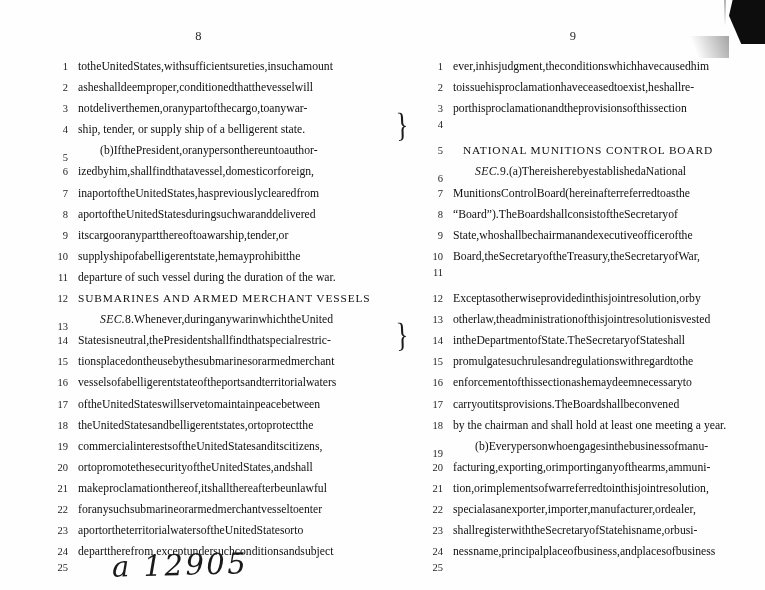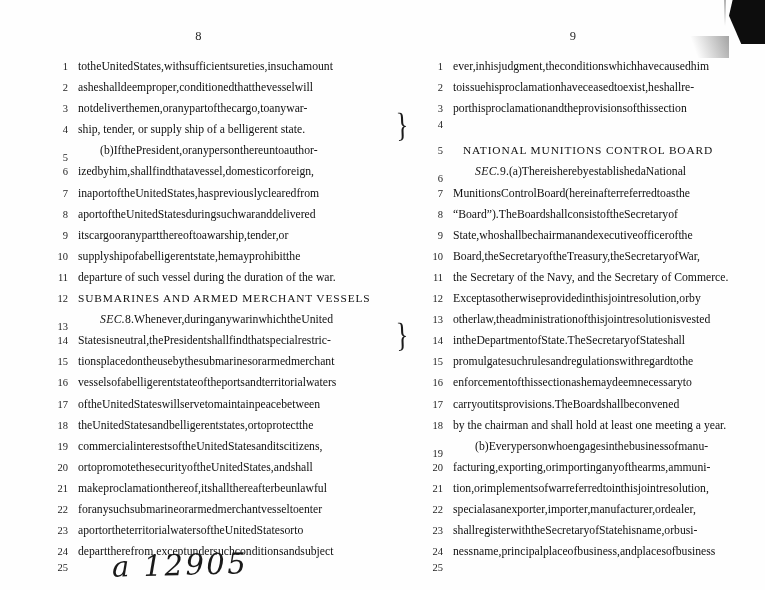--- a/index.html
+++ b/index.html
@@ -612,21 +612,20 @@
               <span>the</span>
               <span>Treasury,</span>
               <span>the</span>
               <span>Secretary</span>
               <span>of</span>
               <span>War,</span>
             </span>
           </div>
           <div class="doc-line">
             <span class="line-no">11</span>
-            <span class="line-text">the Secretary of the Navy, and the Secretary of Commerce.</span>
           </div>
           <div class="doc-line">
             <span class="line-no">12</span>
             <span class="line-text justify">
               <span>Except</span>
               <span>as</span>
               <span>otherwise</span>
               <span>provided</span>
               <span>in</span>
               <span>this</span>

